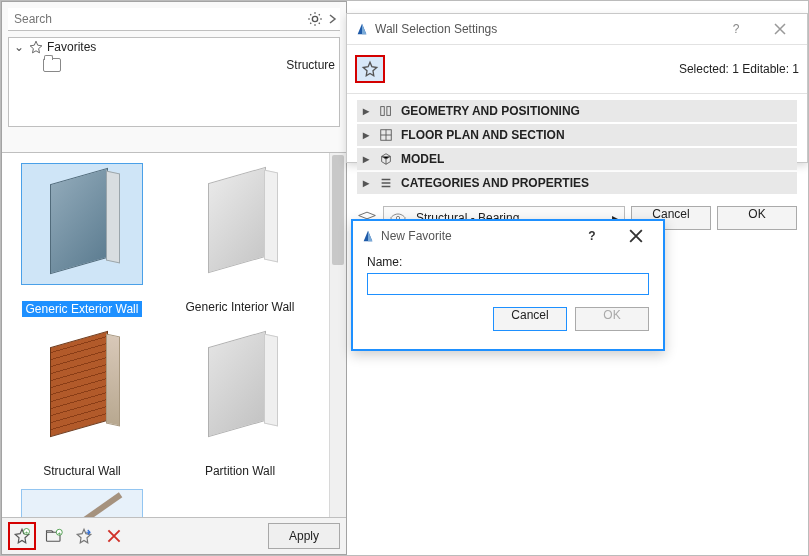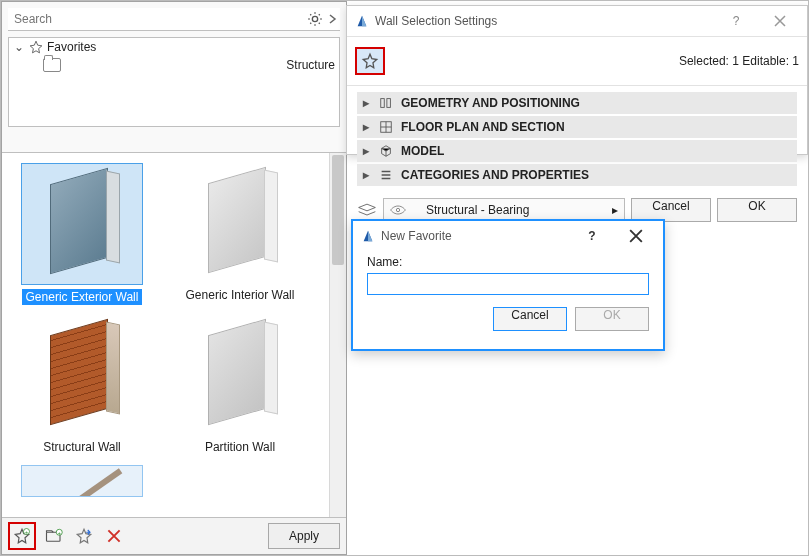--- a/index.html
+++ b/index.html
@@ -17,43 +17,43 @@
   .star-ico{width:14px;height:14px;}
   .folder{width:16px;height:12px;border:1px solid #888;border-radius:2px;background:#fff;position:relative;}
   .folder::before{content:"";position:absolute;top:-4px;left:0;width:7px;height:4px;border:1px solid #888;border-bottom:none;border-radius:2px 2px 0 0;background:#fff;}
   .thumb-area{position:absolute;top:150px;left:0;right:0;bottom:36px;border-top:1px solid #bfbfbf;background:#fff;overflow:hidden;}
   .thumb-scroll{position:absolute;right:0;top:0;bottom:0;width:16px;background:#f0f0f0;border-left:1px solid #d8d8d8;}
   .thumb-handle{position:absolute;left:2px;right:2px;top:2px;height:110px;background:#c8c8c8;border-radius:2px;}
   .grid{display:flex;flex-wrap:wrap;align-content:flex-start;padding:10px 16px 10px 10px;gap:10px 18px;}
   .card{width:140px;display:flex;flex-direction:column;align-items:center;}
   .card .pic{width:120px;height:120px;display:flex;align-items:center;justify-content:center;position:relative;}
   .card.selected .pic{background:#cfe5f7;border:1px solid #4aa0e8;}
-  .card .label{margin-top:4px;padding:1px 4px;font-size:12px;text-align:center;white-space:nowrap;}
+  .card .label{margin-top:16px;padding:1px 4px;font-size:12px;text-align:center;white-space:nowrap;}
   .card.selected .label{background:#1e90ff;color:#fff;}
   .slab{width:56px;height:88px;transform:skewY(-16deg);position:absolute;}
   .slab-side{width:12px;height:88px;transform:skewY(12deg);position:absolute;}
   .bottom-bar{position:absolute;left:0;right:0;bottom:0;height:36px;border-top:1px solid #bfbfbf;background:#f3f3f3;display:flex;align-items:center;padding:0 6px;gap:6px;}
   .tool-btn{width:24px;height:24px;display:flex;align-items:center;justify-content:center;}
   .highlight-red{border:2px solid #d40000;}
   .apply-btn{margin-left:auto;width:70px;height:24px;border:1px solid #a8a8a8;background:#efefef;display:flex;align-items:center;justify-content:center;}
   
-  .settings{position:absolute;left:345px;top:4px;width:462px;height:150px;border:1px solid #c8c8c8;box-sizing:border-box;background:#fff;box-shadow:0 3px 8px rgba(0,0,0,0.15);}
+  .settings{position:absolute;left:345px;top:12px;width:462px;height:150px;border:1px solid #c8c8c8;box-sizing:border-box;background:#fff;box-shadow:0 3px 8px rgba(0,0,0,0.15);}
   .titlebar{height:30px;display:flex;align-items:center;padding:0 8px;gap:6px;color:#555;}
   .titlebar .app-ico{width:14px;height:14px;}
   .titlebar .spacer{flex:1;}
   .titlebar .win-btn{width:38px;height:28px;display:flex;align-items:center;justify-content:center;color:#888;}
   .sub-toolbar{height:28px;border-top:1px solid #e2e2e2;border-bottom:1px solid #e2e2e2;display:flex;align-items:center;padding:10px 8px;gap:6px;}
   .sub-toolbar .fav-btn{width:26px;height:24px;border:2px solid #d40000;background:#d8e8f8;display:flex;align-items:center;justify-content:center;}
   .sub-toolbar .sel-text{margin-left:auto;font-size:12px;}
   .sections{padding:6px 10px;}
   .section-row{height:22px;background:#e8e8e8;margin-bottom:2px;display:flex;align-items:center;gap:8px;padding:0 6px;font-weight:bold;font-size:12px;}
   .section-row .tri{width:8px;color:#555;}
   .section-row .sec-ico{width:14px;height:14px;}
   .footer-row{display:flex;align-items:center;gap:6px;padding:4px 10px 8px 10px;}
-  .layer-btn{flex:1;height:22px;border:1px solid #bbb;background:#fafafa;display:flex;align-items:center;padding:0 6px;gap:20px;}
+  .layer-btn{flex:1;height:22px;border:1px solid #bbb;background:#fafafa;display:flex;align-items:center;padding:0 6px;gap:10px;}
   .eye-ico{width:16px;height:10px;}
   .btn{width:78px;height:22px;border:1px solid #aaa;background:#f4f4f4;display:flex;align-items:flex-start;justify-content:center;}
   
   .dlg{position:absolute;left:350px;top:218px;width:310px;height:128px;border:2px solid #1e90ff;background:#fff;box-shadow:0 4px 12px rgba(0,0,0,0.2);}
   .dlg .titlebar{height:30px;}
   .dlg-body{padding:4px 14px;}
   .dlg-body label{display:block;margin-bottom:4px;}
   .dlg-input{width:100%;box-sizing:border-box;height:22px;border:1px solid #1e90ff;padding:2px 4px;outline:none;}
   .dlg-btns{display:flex;justify-content:flex-end;gap:8px;margin-top:12px;}
   .dlg-btns .btn{width:72px;}

